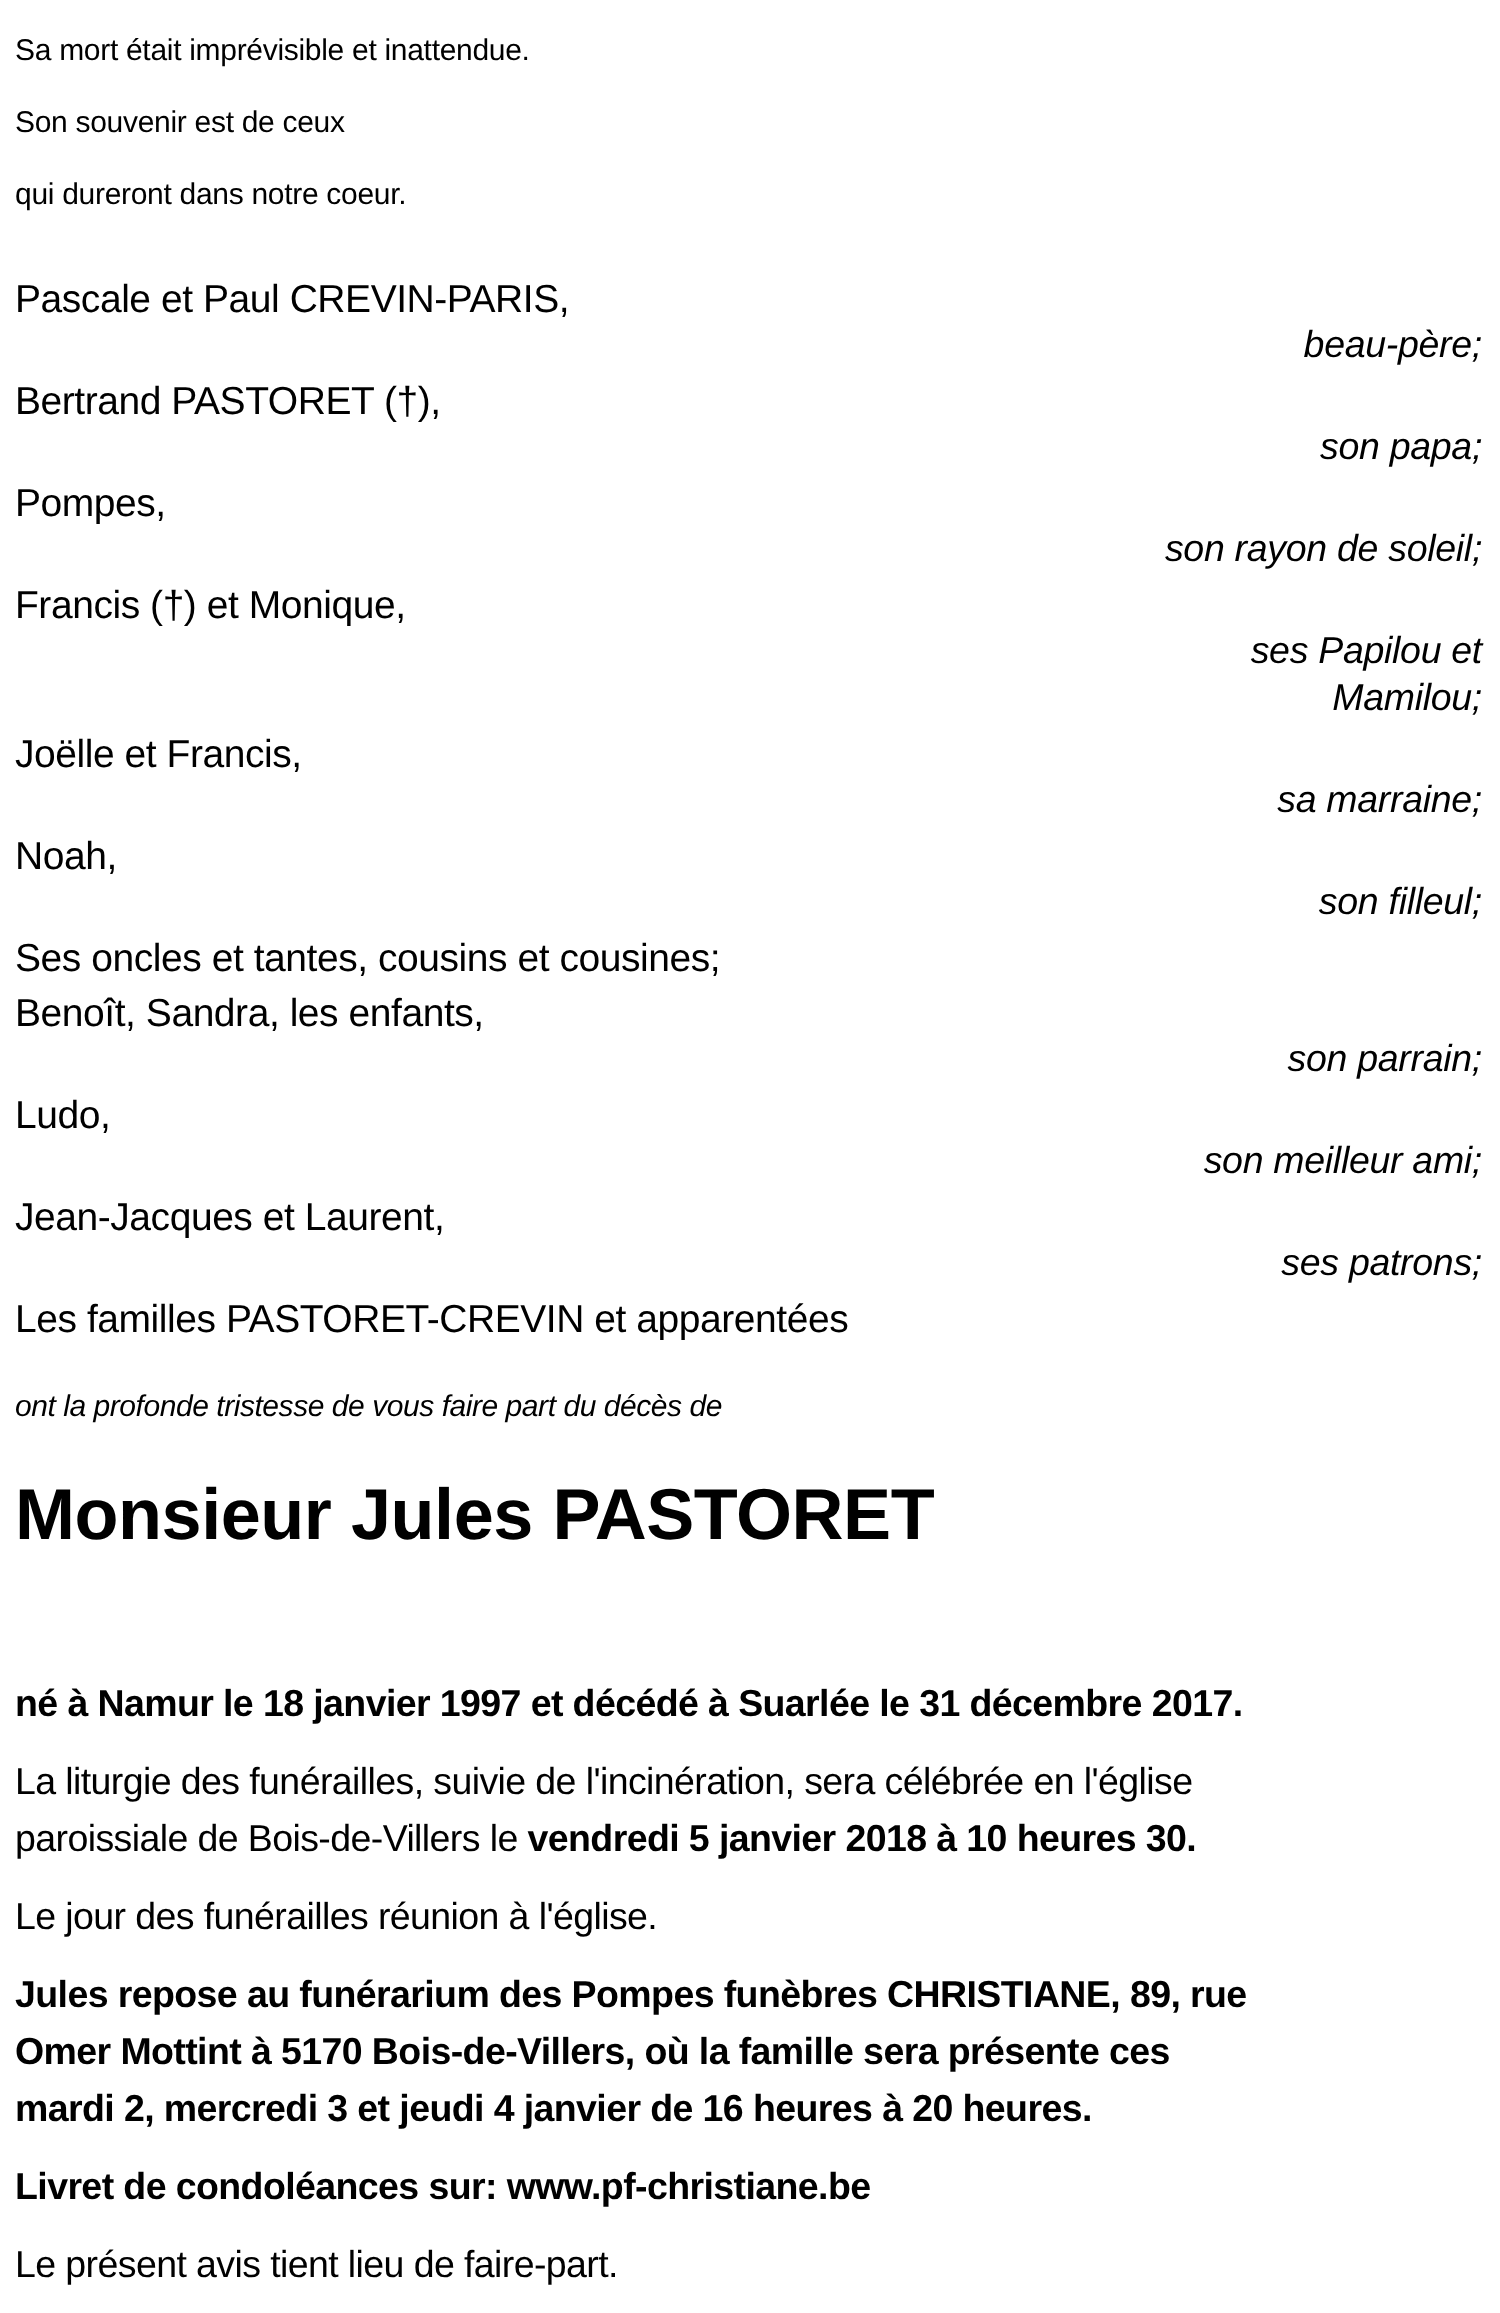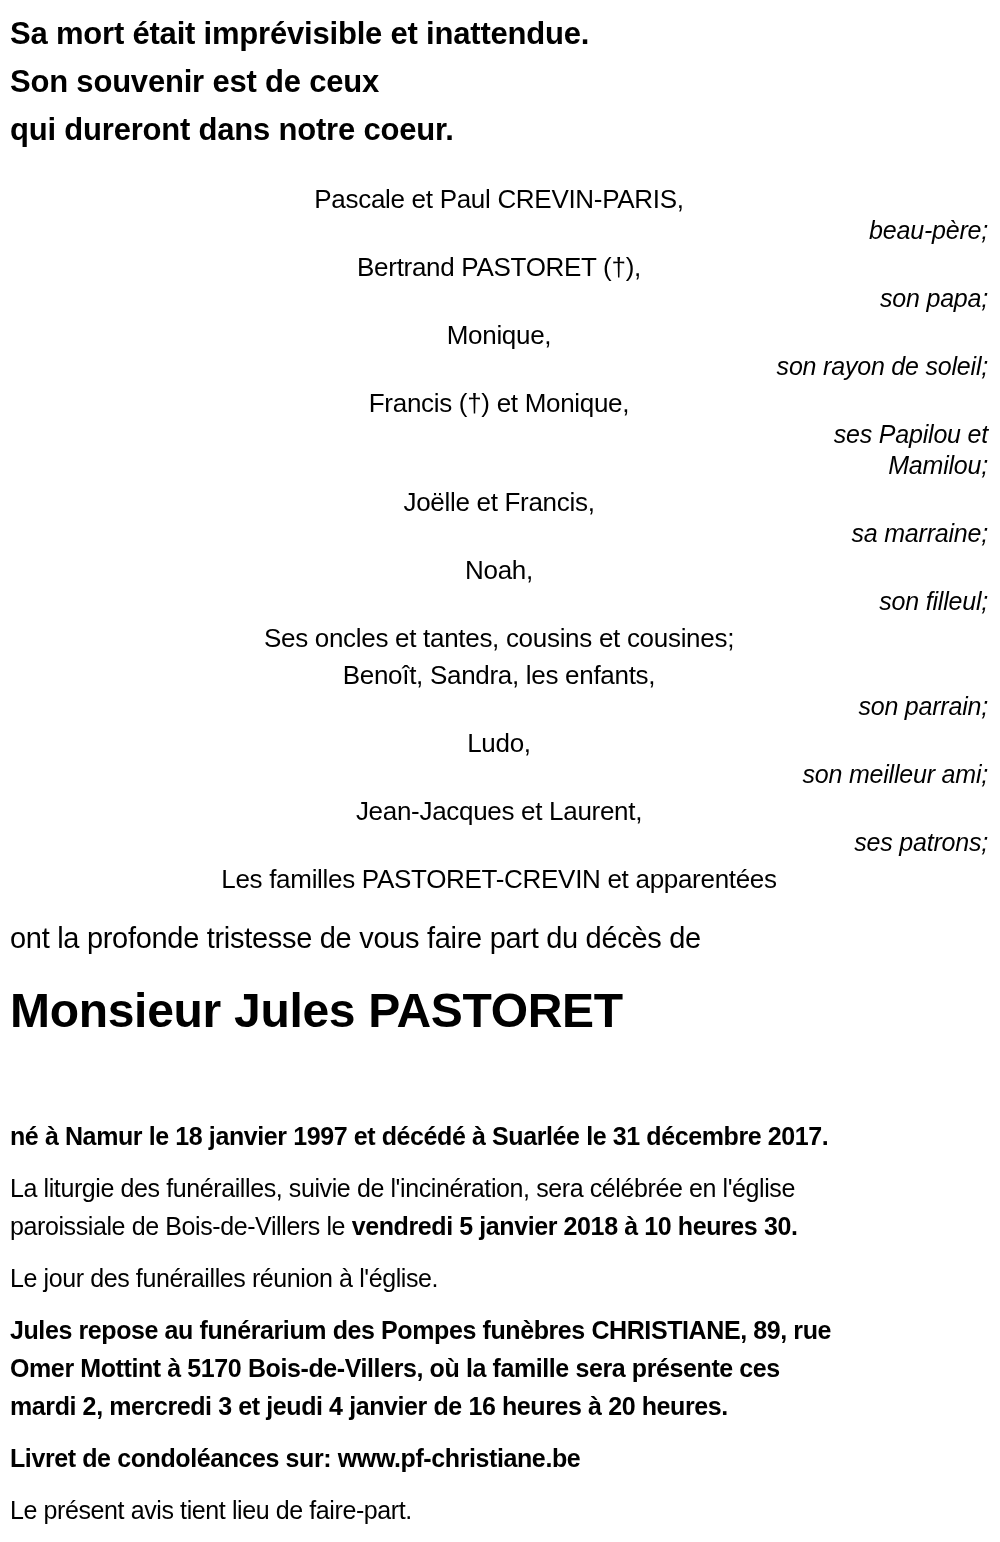--- a/index.html
+++ b/index.html
@@ -12,51 +12,51 @@
   .page {
     width: 1000px;
     height: 1542px;
     box-sizing: border-box;
     padding: 10px 12px 0 10px;
     background: #ffffff;
     overflow: hidden;
   }
   
   .opening-line {
-    font-weight: 700;
-    font-size: 31px;
+    font-weight: 400;
+    font-size: 20px;
     line-height: 48px;
     letter-spacing: -0.2px;
     white-space: nowrap;
   }
   
   .mourners { margin-top: 30px; }
   .entry .name {
     font-size: 26px;
     line-height: 31px;
     margin-top: 6px;
     letter-spacing: -0.3px;
     white-space: nowrap;
-    text-align: center;
   }
   .entry .relation {
     font-style: italic;
     font-size: 25px;
     line-height: 31px;
     text-align: right;
     letter-spacing: -0.2px;
     white-space: nowrap;
   }
   
   .announcement {
     margin-top: 26px;
-    font-size: 29px;
+    font-size: 20px;
     line-height: 34px;
     letter-spacing: -0.3px;
     white-space: nowrap;
+    font-style: italic;
   }
   
   .deceased-name {
     margin-top: 34px;
     font-size: 48px;
     font-weight: 700;
     line-height: 44px;
     letter-spacing: -0.3px;
     white-space: nowrap;
   }
@@ -86,21 +86,21 @@
   <div class="mourners">
     <div class="entry">
       <div class="name">Pascale et Paul CREVIN-PARIS,</div>
       <div class="relation">beau-père;</div>
     </div>
     <div class="entry">
       <div class="name">Bertrand PASTORET (†),</div>
       <div class="relation">son papa;</div>
     </div>
     <div class="entry">
-      <div class="name">Monique,</div>
+      <div class="name">Pompes,</div>
       <div class="relation">son rayon de soleil;</div>
     </div>
     <div class="entry">
       <div class="name">Francis (†) et Monique,</div>
       <div class="relation">ses Papilou et</div>
       <div class="relation">Mamilou;</div>
     </div>
     <div class="entry">
       <div class="name">Joëlle et Francis,</div>
       <div class="relation">sa marraine;</div>

